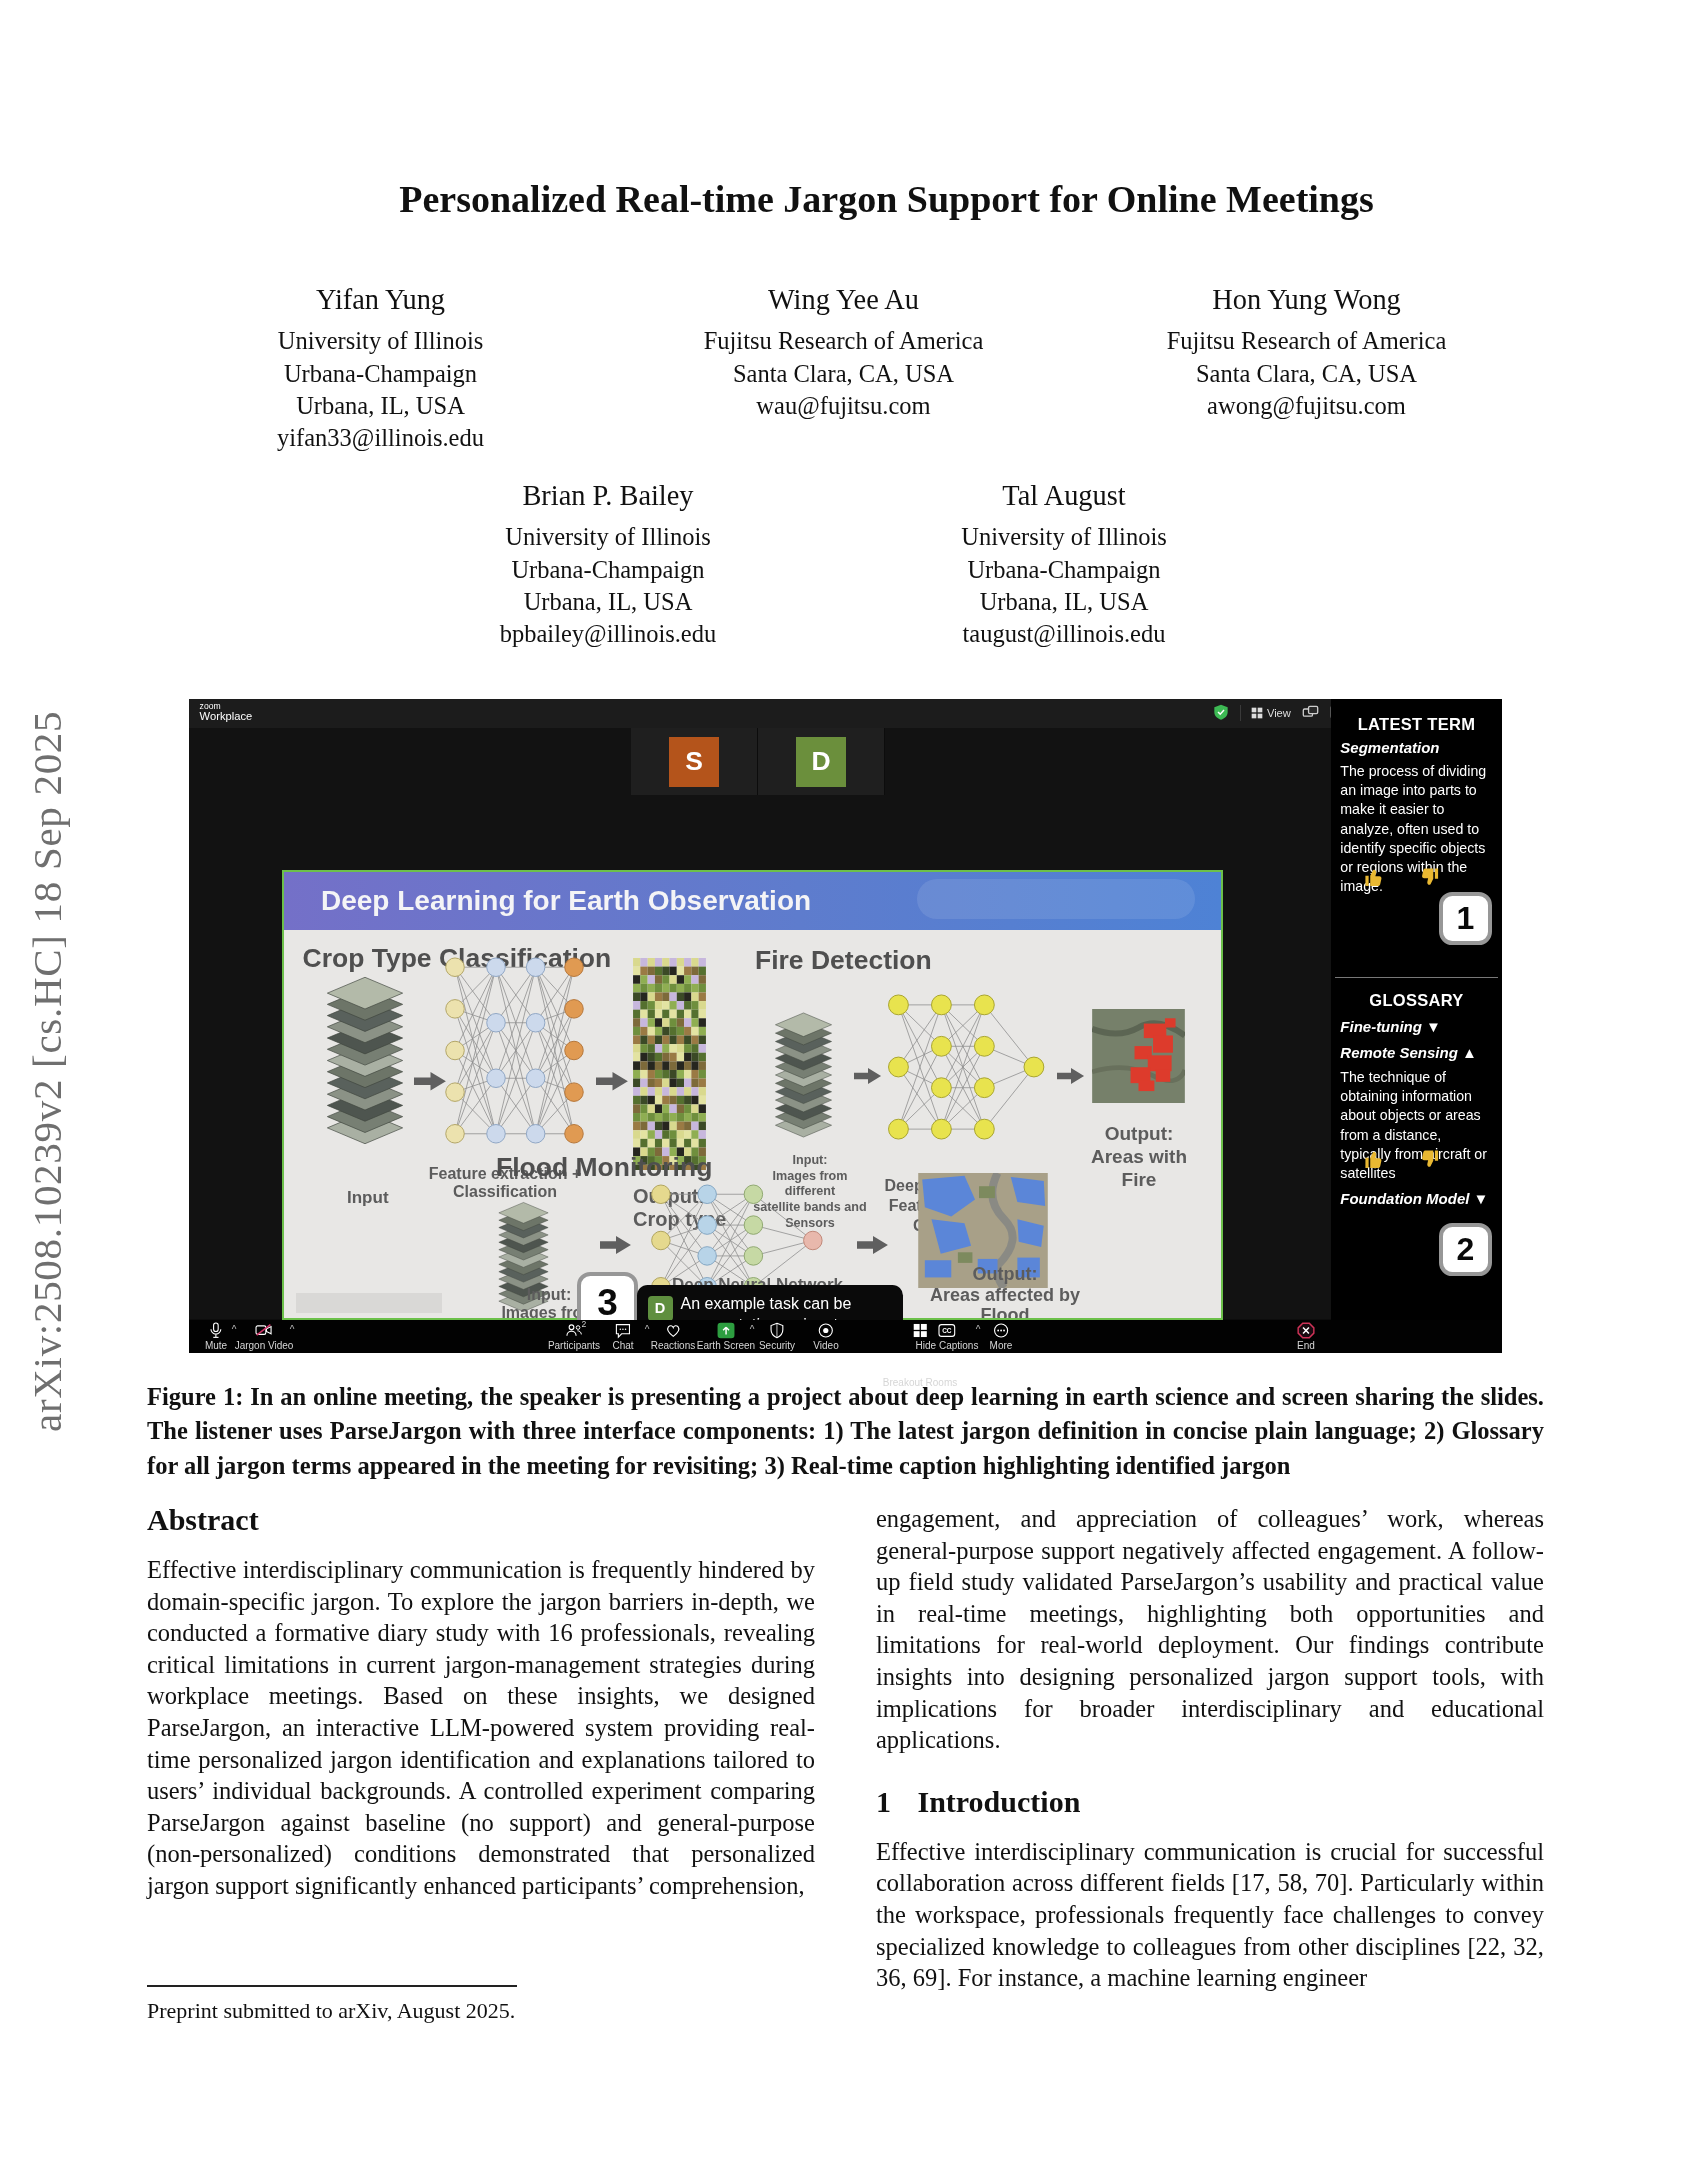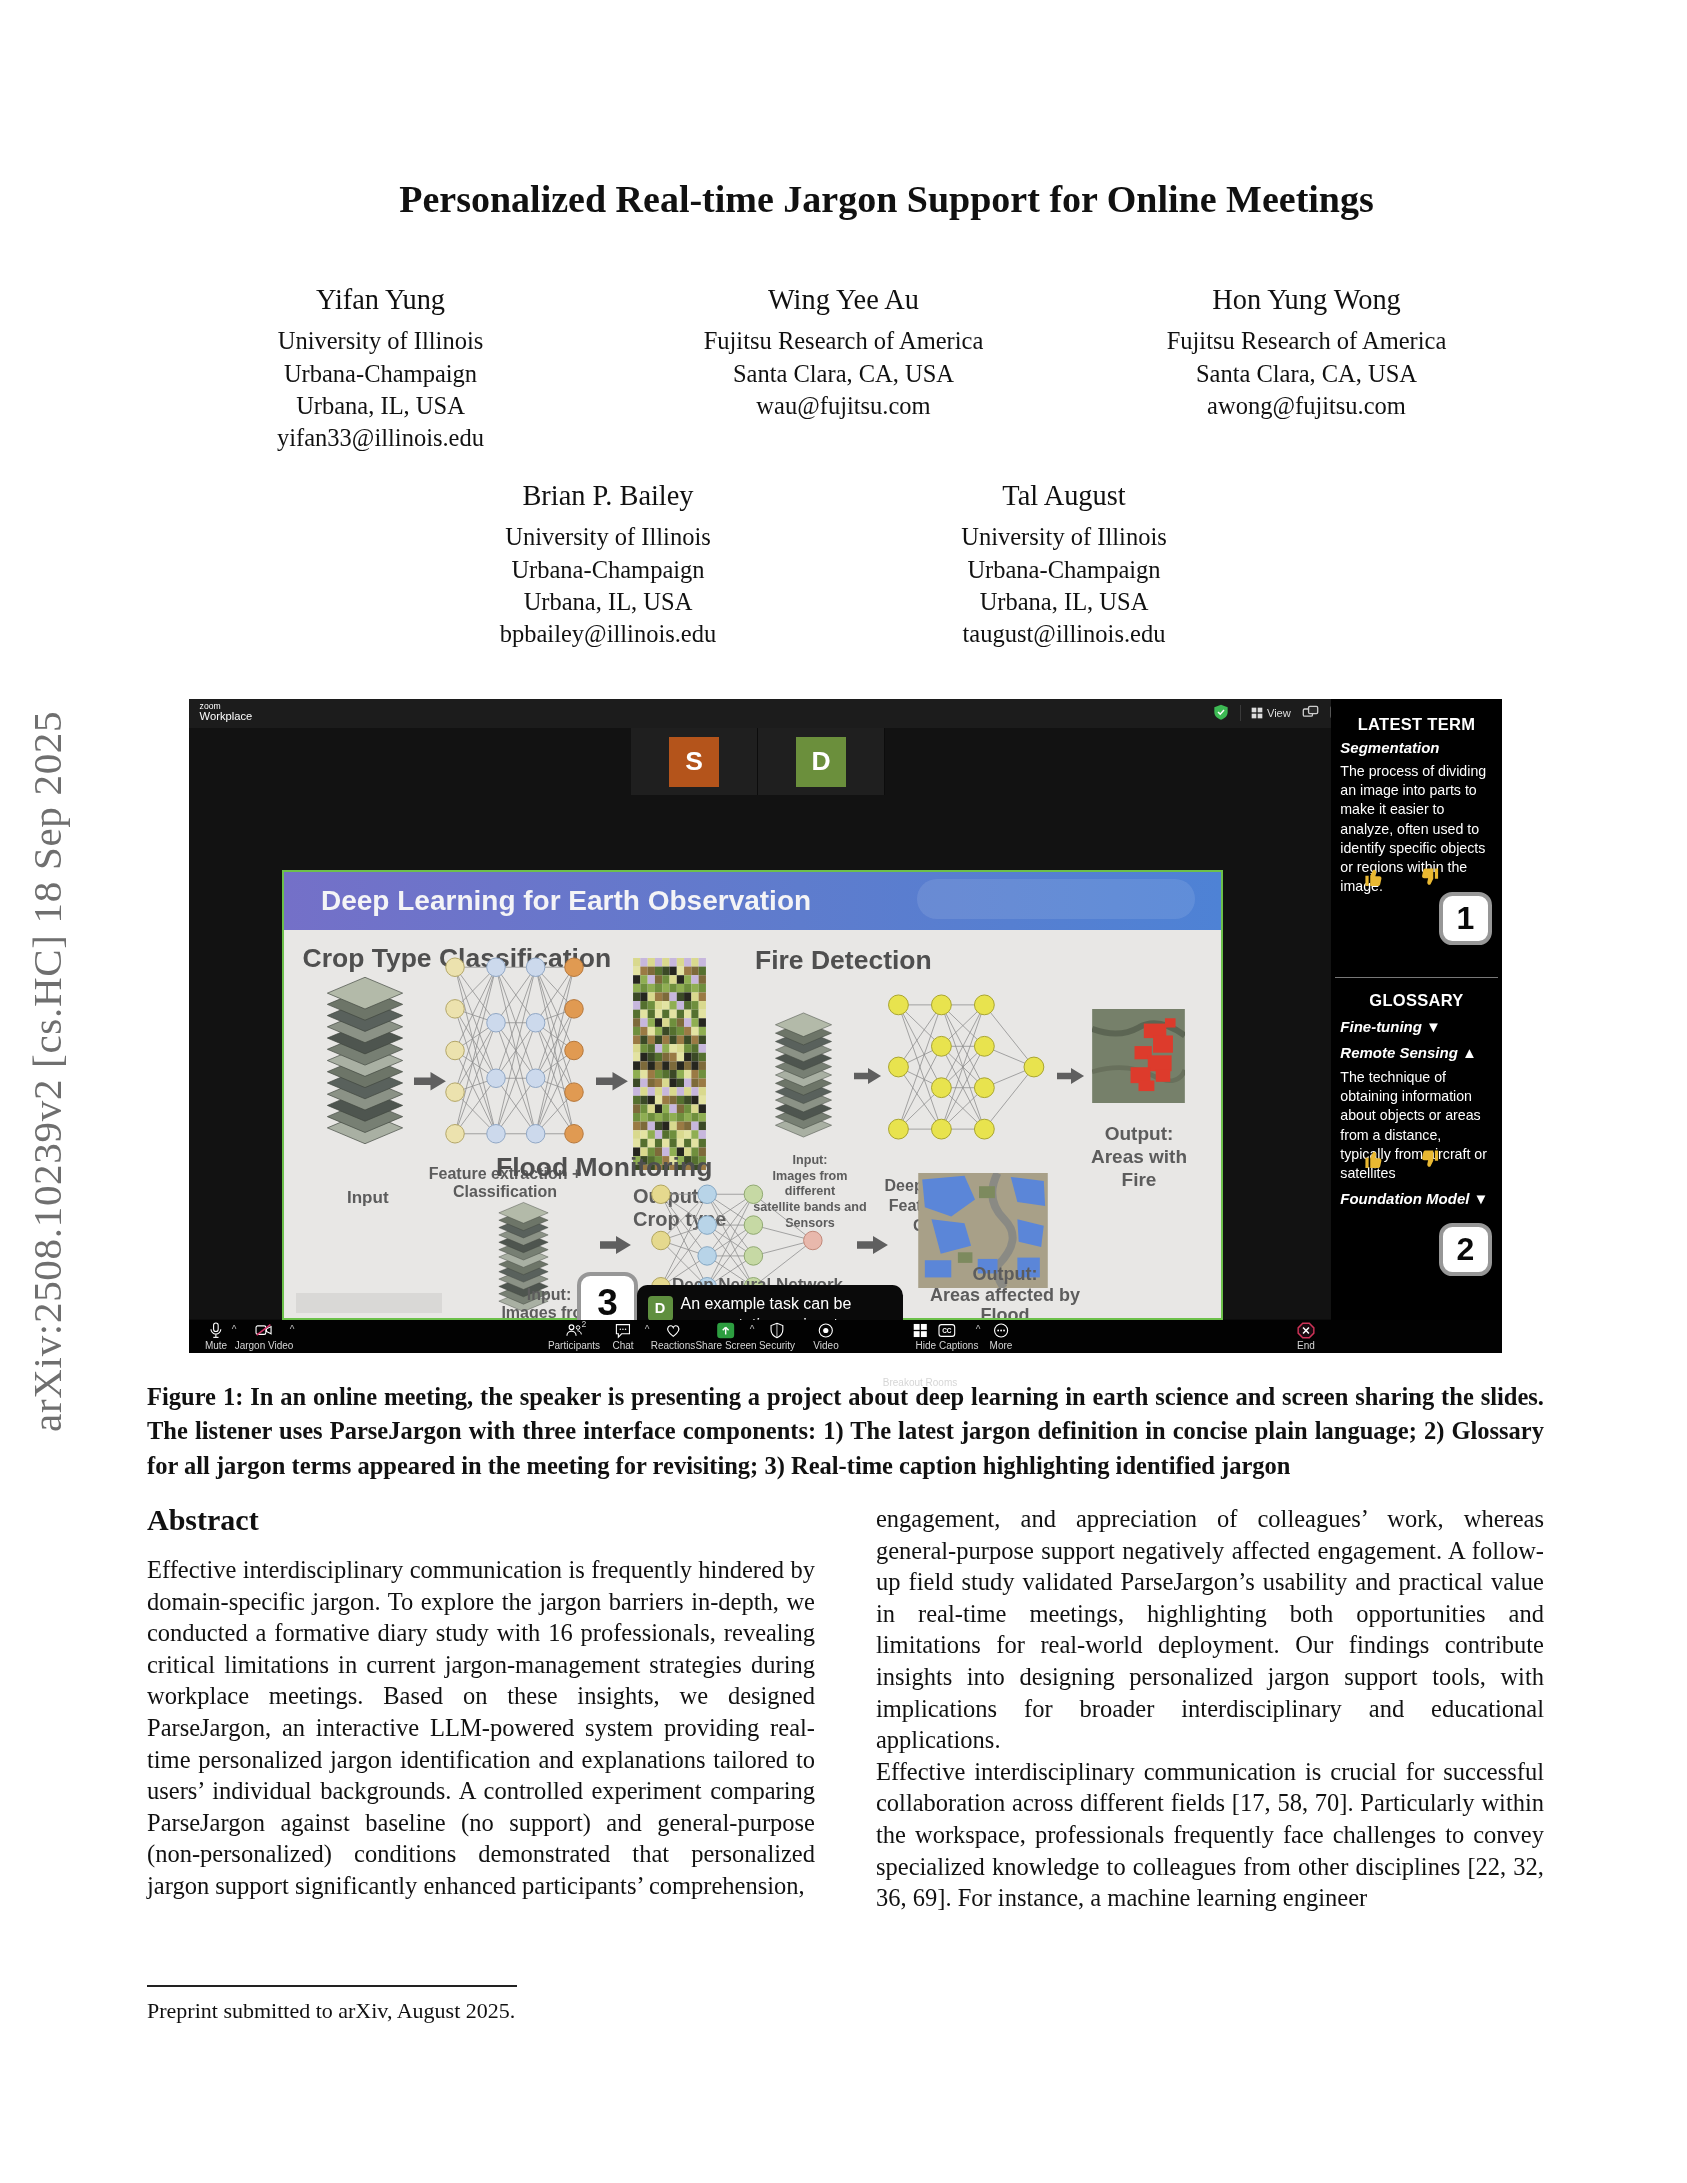--- a/index.html
+++ b/index.html
@@ -841,21 +841,21 @@
         <svg width="17" height="17" viewBox="0 0 26 26">
             <path d="M13 22 C5 16 3 11 5.5 7.5 C8 4.5 12 5.5 13 8.5 C14 5.5 18 4.5 20.5 7.5 C23 11 21 16 13 22 Z" fill="none" stroke="#fff" stroke-width="1.7"></path>
           </svg>
         <span class="tb-label">Reactions</span>
       </div>
       <div class="tb-item" style="left:537px;">
         <svg width="18.5" height="17" viewBox="0 0 28 26">
             <rect x="1" y="1" width="26" height="24" rx="5" fill="#2d9e40"></rect>
             <path d="M14 19 V8 M14 8 L9.5 12.5 M14 8 L18.5 12.5" stroke="#fff" stroke-width="2.2" fill="none"></path>
           </svg>
-        <span class="tb-label">Share Screen</span>
+        <span class="tb-label">Earth Screen</span>
       </div>
       <div class="tb-chev" style="left:563px;">^</div>
       <div class="tb-item" style="left:588px;">
         <svg width="16" height="17" viewBox="0 0 24 26">
             <path d="M12 2 L21 5.5 V12 C21 18 17 22 12 24 C7 22 3 18 3 12 V5.5 Z" fill="none" stroke="#fff" stroke-width="1.7"></path>
             <line x1="12" y1="2" x2="12" y2="24" stroke="#fff" stroke-width="1.2"></line>
           </svg>
         <span class="tb-label">Security</span>
       </div>
       <div class="tb-item" style="left:637px;">
@@ -903,20 +903,23 @@
 
   <div class="figure-caption">Figure 1: In an online meeting, the speaker is presenting a project about deep learning in earth science and screen sharing the slides. The listener uses ParseJargon with three interface components: 1) The latest jargon definition in concise plain language; 2) Glossary for all jargon terms appeared in the meeting for revisiting; 3) Real-time caption highlighting identified jargon</div>
 
   <div class="columns">
     <div class="col">
       <div class="sec-heading">Abstract</div>
       <p class="body-text">Effective interdisciplinary communication is frequently hindered by domain-specific jargon. To explore the jargon barriers in-depth, we conducted a formative diary study with 16 professionals, revealing critical limitations in current jargon-management strategies during workplace meetings. Based on these insights, we designed ParseJargon, an interactive LLM-powered system providing real-time personalized jargon identification and explanations tailored to users’ individual backgrounds. A controlled experiment comparing ParseJargon against baseline (no support) and general-purpose (non-personalized) conditions demonstrated that personalized jargon support significantly enhanced participants’ comprehension,</p>
     </div>
     <div class="col">
       <p class="body-text">engagement, and appreciation of colleagues’ work, whereas general-purpose support negatively affected engagement. A follow-up field study validated ParseJargon’s usability and practical value in real-time meetings, highlighting both opportunities and limitations for real-world deployment. Our findings contribute insights into designing personalized jargon support tools, with implications for broader interdisciplinary and educational applications.</p>
+      <div class="intro-heading">
+        <span class="num">1</span><span>Introduction</span>
+      </div>
       <p class="body-text">Effective interdisciplinary communication is crucial for successful collaboration across different fields [17, 58, 70]. Particularly within the workspace, professionals frequently face challenges to convey specialized knowledge to colleagues from other disciplines [22, 32, 36, 69]. For instance, a machine learning engineer</p>
     </div>
   </div>
 
   <div class="footnote">
     <div class="footnote-rule"></div>
     <div class="footnote-text">Preprint submitted to arXiv, August 2025.</div>
   </div>
 
 </div>

